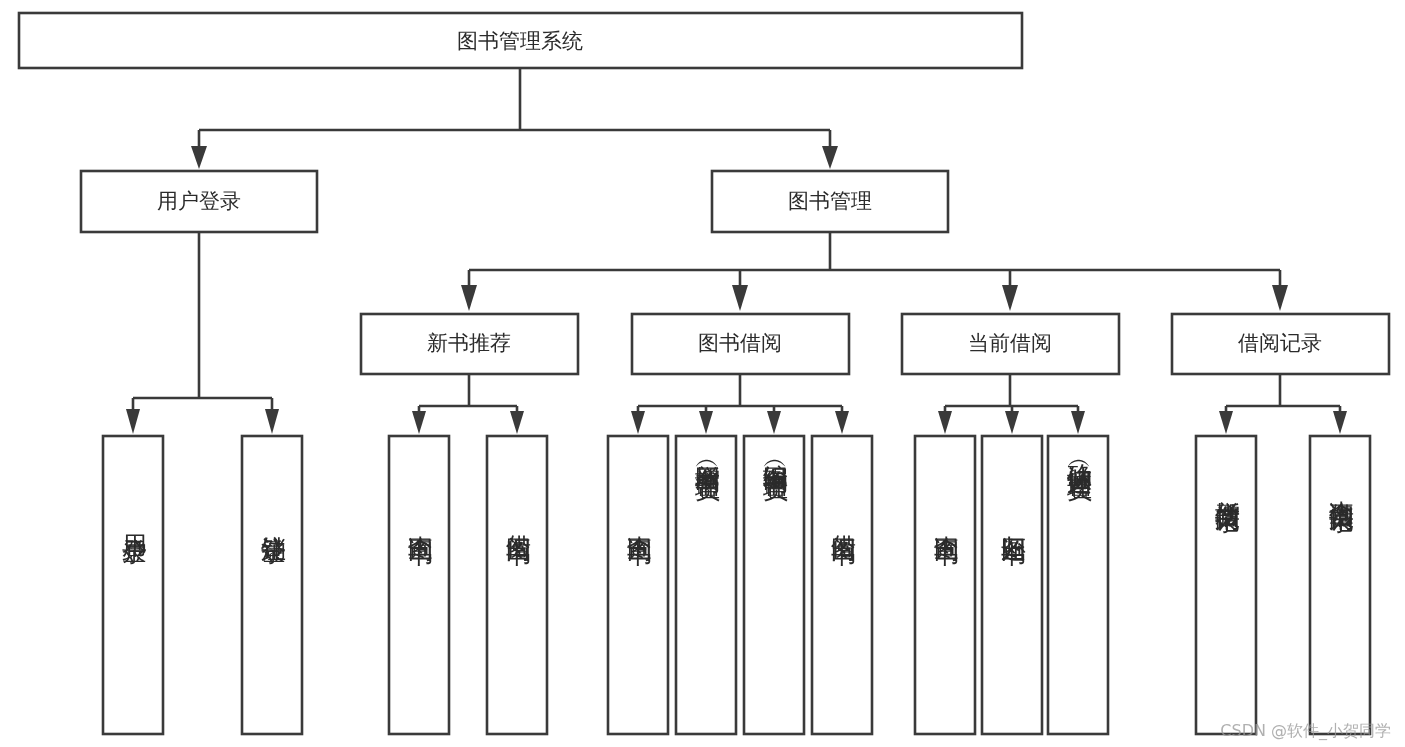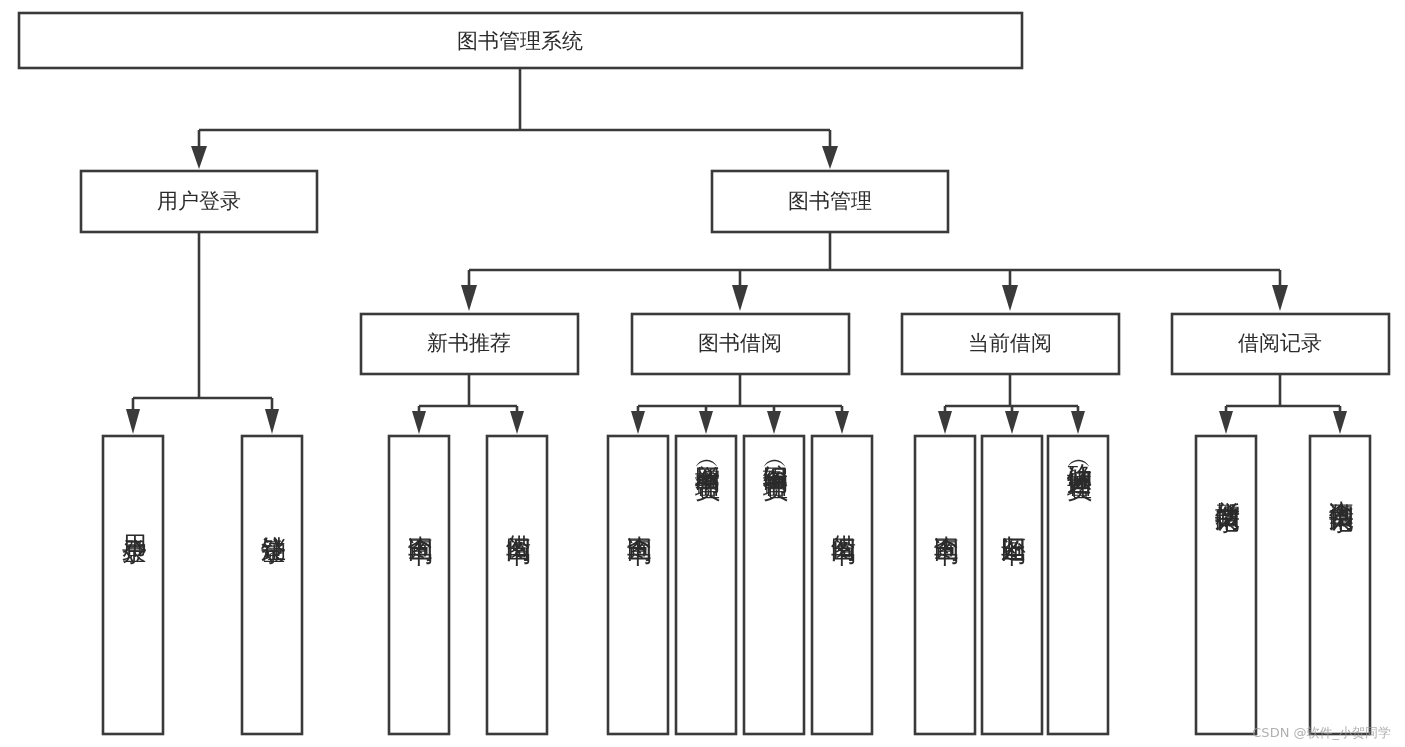--- a/index.html
+++ b/index.html
@@ -58,21 +58,21 @@
     letter-spacing: 2px;
     text-align: start;
     white-space: nowrap;
     user-select: none;
   }
   .watermark {
     position: absolute;
     right: 14px;
     bottom: 5px;
     font-family: "DejaVu Sans", "Liberation Sans", sans-serif;
-    font-size: 13px;
+    font-size: 16px;
     color: #9a9a9a;
     opacity: 0.78;
     white-space: nowrap;
     user-select: none;
   }
 </style>
 </head>
 <body>
 
 <div id="diagram-root">

